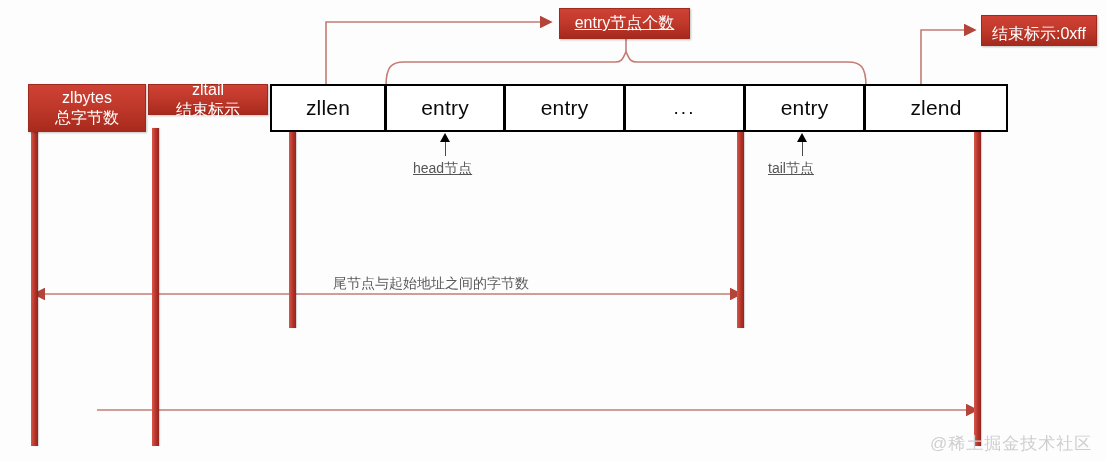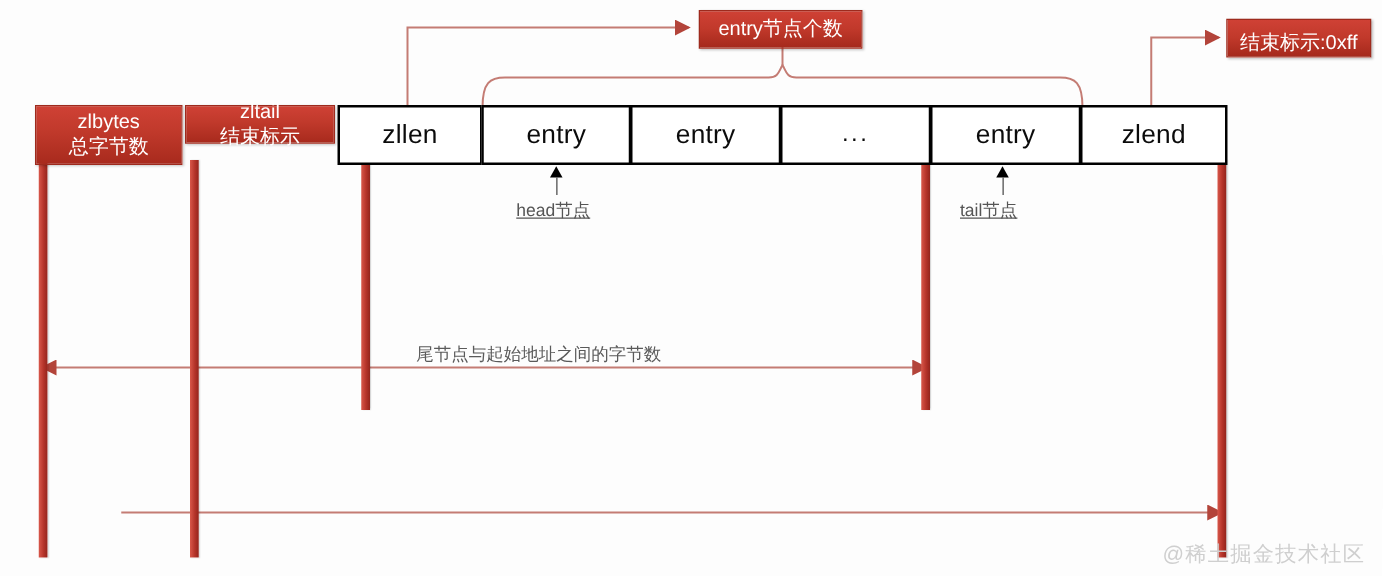--- a/index.html
+++ b/index.html
@@ -169,34 +169,34 @@
   </div>
   <div class="cell" style="left:504px; top:84px; width:121px; height:48px;">
     <span>entry</span>
   </div>
   <div class="cell ellipsis" style="left:624px; top:84px; width:121px; height:48px;">
     <span>...</span>
   </div>
   <div class="cell" style="left:744px; top:84px; width:121px; height:48px;">
     <span>entry</span>
   </div>
-  <div class="cell" style="left:864px; top:84px; width:118px; height:48px;">
+  <div class="cell" style="left:864px; top:84px; width:144px; height:48px;">
     <span>zlend</span>
   </div>
 
   <div class="redbox" style="left:28px; top:84px; width:118px; height:48px;">
     <span class="l1">zlbytes</span>
     <span class="l2">总字节数</span>
   </div>
   <div class="redbox" style="left:148px; top:84px; width:120px; height:31px;">
     <span class="l1">zltail</span>
     <span class="l2">结束标示</span>
   </div>
 
-  <div class="callout" style="left:559px; top:8px; width:131px; height:31px;">
+  <div class="callout" style="left:559px; top:8px; width:131px; height:31px;text-decoration:underline;">
     <span>entry节点个数</span>
   </div>
   <div class="callout" style="left:981px; top:15px; width:116px; height:31px;align-items:flex-end;">
     <span>结束标示:0xff</span>
   </div>
 
   <div class="arrow-up" style="left:440px; top:133px;"></div>
   <div class="leader-v" style="left:445px; top:142px; height:14px;"></div>
   <div class="leader-label" style="left:413px; top:160px;">head节点</div>
 

